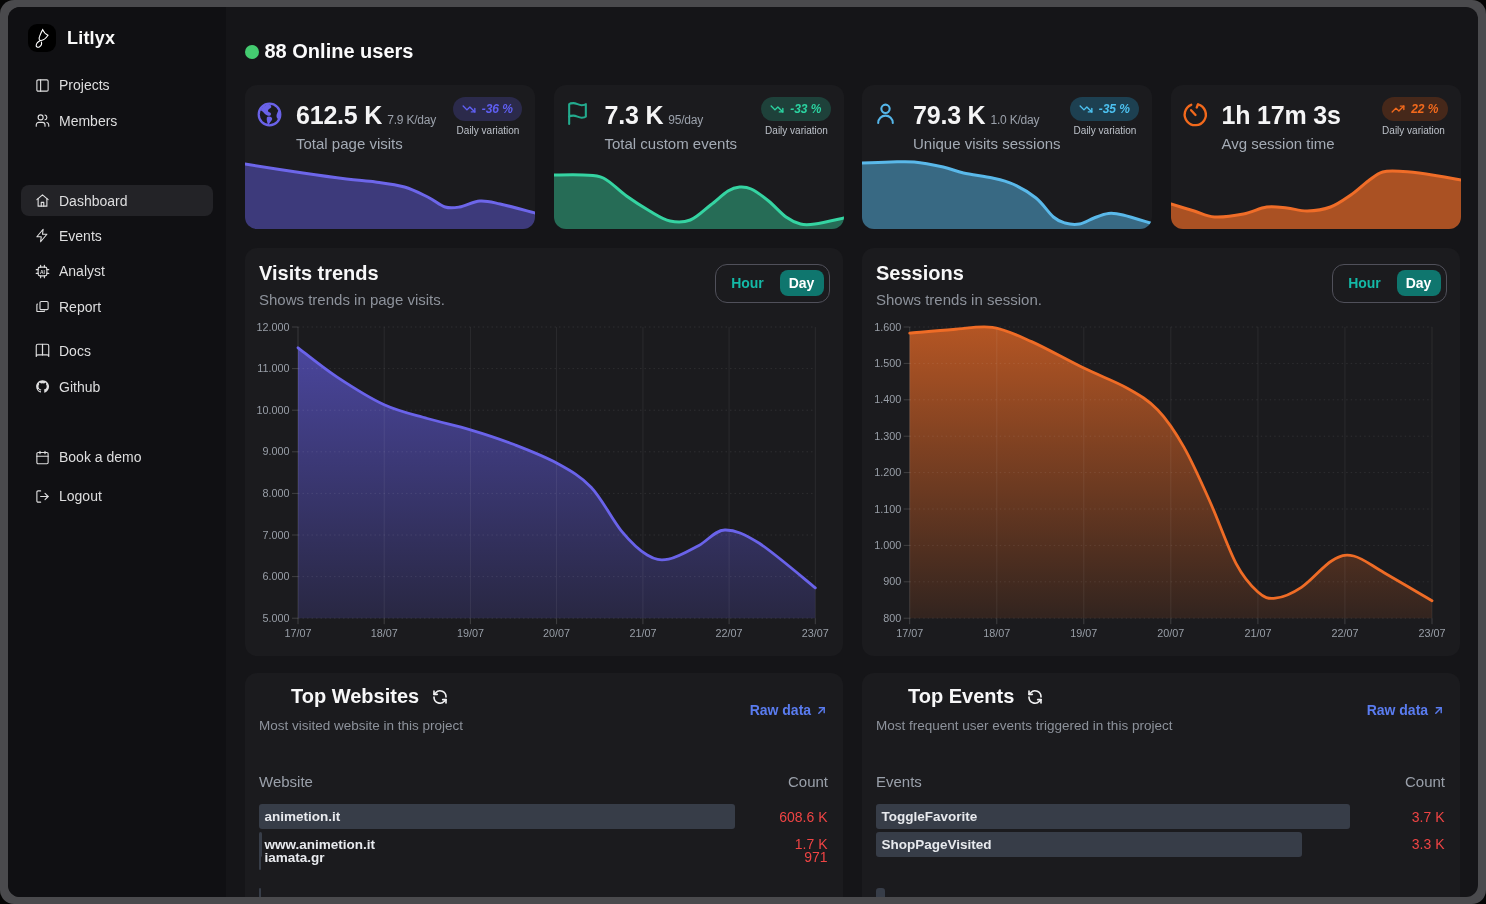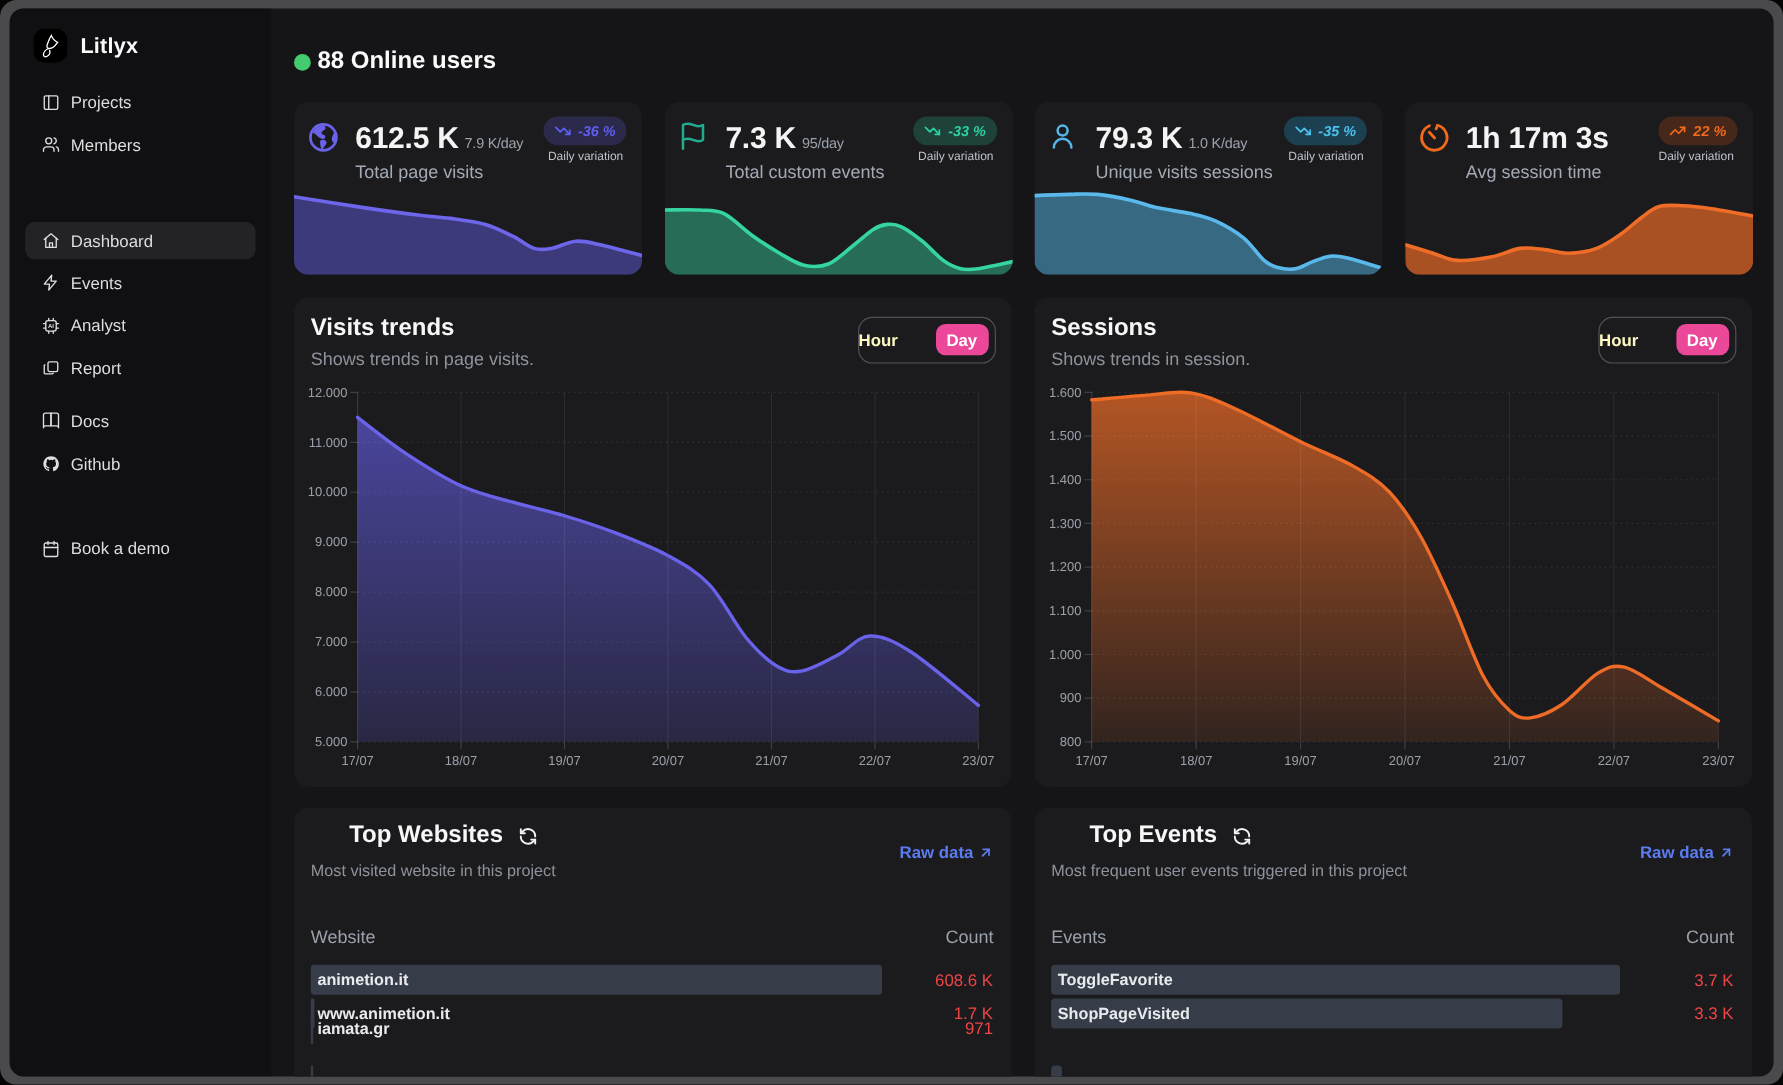--- a/index.html
+++ b/index.html
@@ -33,22 +33,22 @@
     align-items:center; padding:0 9px; font-size:12px; font-weight:bold;font-style:italic; }
   .badge svg { margin-right:6px; }
   .dvar { position:absolute; right:13px; top:40px; width:68px; display:flex; justify-content:center; white-space:nowrap; color:#bcc1c9; font-size:10px; }
   .spark { position:absolute; left:0; bottom:0; width:290px; height:76px; display:block; }
   
   .ccard { position:absolute; top:241px; width:598px; height:408px; background:#1b1b1e; border-radius:12px; }
   .ccard .title { position:absolute; left:14px; top:14px; color:#f7f7f8; font-size:20px; font-weight:bold; }
   .ccard .sub { position:absolute; left:14px; top:43px; color:#8d929b; font-size:15px; }
   .toggle { position:absolute; right:13.5px; top:15.5px; width:115px; height:39.5px; border:1px solid #50505a;
     border-radius:12px; display:flex; align-items:center; }
-  .toggle .hour { width:64px; color:#fef9c3; font-size:14px; font-weight:bold; }
-  .toggle .day { width:44px; height:26px; background:#ec4899; border-radius:8px; color:#fff; font-size:14px;
+  .toggle .hour { width:64px; text-align:center; color:#14b8a6; font-size:14px; font-weight:bold; }
+  .toggle .day { width:44px; height:26px; background:#0f766e; border-radius:8px; color:#fff; font-size:14px;
     font-weight:bold; display:flex; align-items:center; justify-content:center; margin-left:0px; }
   .plot { position:absolute; left:0; top:0; width:598px; height:408px; display:block; }
   
   .tcard { position:absolute; top:666px; width:598px; height:235px; background:#1b1b1e; border-radius:12px; }
   .tcard .trow-title { position:absolute; left:14px; top:12px; display:flex; align-items:center; }
   .tcard .title { color:#f7f7f8; font-size:20px; font-weight:bold;margin-left:32px; }
   .tcard .refresh { margin-left:13px; }
   .tcard .sub { position:absolute; left:14px; top:45px; color:#8d929b; font-size:13.5px; }
   .rawdata { position:absolute; right:15px; top:29px; color:#5a7cf0; font-size:14px; font-weight:bold; display:flex; align-items:center;text-align:right; }
   .thead { position:absolute; left:14px; right:15px; top:100px; display:flex; justify-content:space-between;
@@ -124,20 +124,27 @@
         <svg width="15" height="15" viewBox="0 0 24 24" fill="currentColor" stroke="none">
             <path d="M12 1.8C6.3 1.8 1.8 6.4 1.8 12c0 4.5 2.9 8.3 7 9.7.5.1.7-.2.7-.5v-1.9c-2.9.6-3.5-1.2-3.5-1.2-.5-1.2-1.1-1.5-1.1-1.5-.9-.6.1-.6.1-.6 1 .1 1.6 1.1 1.6 1.1.9 1.6 2.4 1.1 3 .9.1-.7.4-1.1.6-1.4-2.3-.3-4.6-1.1-4.6-5.1 0-1.1.4-2 1.1-2.7-.1-.3-.5-1.3.1-2.7 0 0 .9-.3 2.8 1a9.8 9.8 0 0 1 5.1 0c2-1.3 2.8-1 2.8-1 .6 1.4.2 2.4.1 2.7.7.7 1.1 1.6 1.1 2.7 0 4-2.3 4.8-4.6 5.1.4.3.7.9.7 1.9v2.8c0 .3.2.6.7.5 4.1-1.4 7-5.2 7-9.7 0-5.6-4.6-10.2-10.2-10.2z"></path>
           </svg>
         Github</div>
       <div class="nav-item" style="top:434.5px">
         <svg width="15" height="15" viewBox="0 0 24 24" fill="none" stroke="currentColor" stroke-width="1.8" stroke-linecap="round" stroke-linejoin="round">
             <rect x="3" y="4" width="18" height="18" rx="2"></rect>
             <path d="M16 2v4M8 2v4M3 10h18"></path>
           </svg>
         Book a demo</div>
+      <div class="nav-item" style="top:473.9px">
+        <svg width="15" height="15" viewBox="0 0 24 24" fill="none" stroke="currentColor" stroke-width="1.8" stroke-linecap="round" stroke-linejoin="round">
+            <path d="M9 21H5a2 2 0 0 1-2-2V5a2 2 0 0 1 2-2h4"></path>
+            <path d="m16 17 5-5-5-5"></path>
+            <path d="M21 12H9"></path>
+          </svg>
+        Logout</div>
     </div>
     <div class="main">
       <div class="online">
           <div class="dot"></div>
           <div class="txt">88 Online users</div>
         </div>
 
       <div class="scard" style="left:19px">
         <svg class="icon" width="27" height="27" viewBox="0 0 24 24" fill="none" stroke="#6a62e8" stroke-width="2">
           <circle cx="12" cy="12" r="9.6"></circle>

